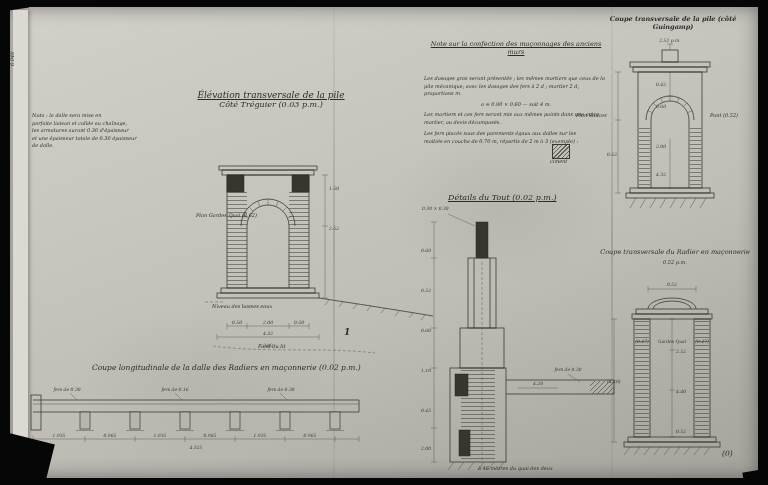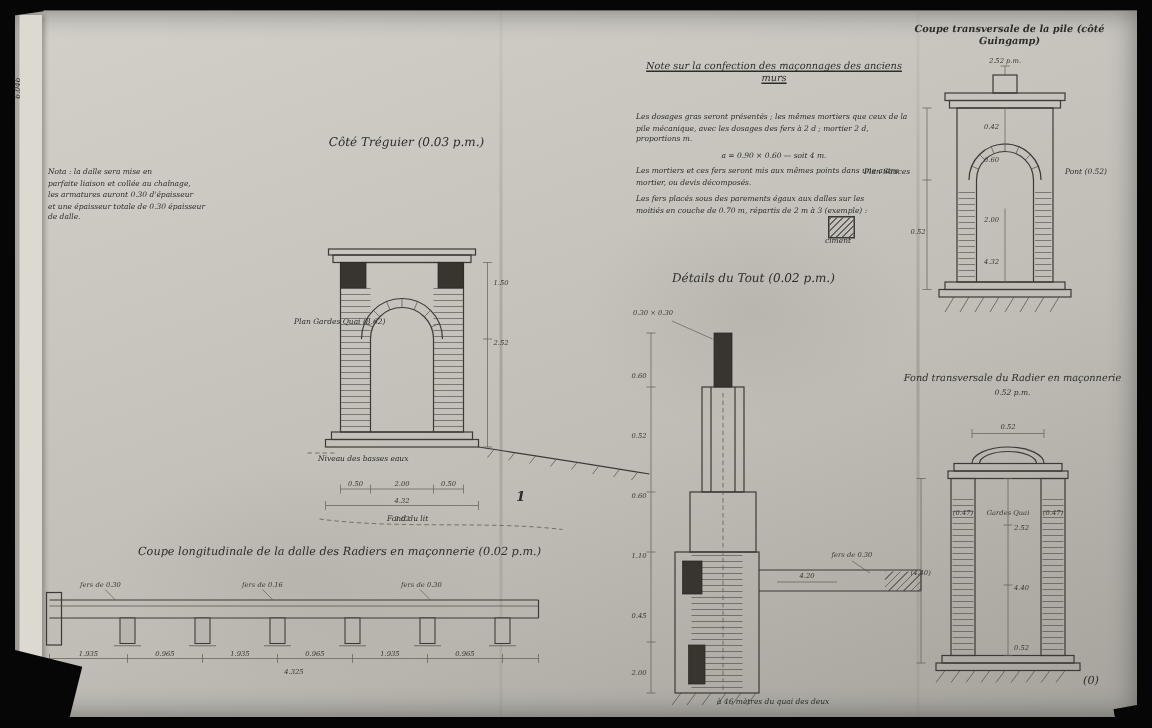--- a/index.html
+++ b/index.html
@@ -50,20 +50,21 @@
 
     <div class="hand t-xs" style="left:22px;top:105px;width:140px;">
       <div>Nota : la dalle sera mise en</div>
       <div>parfaite liaison et collée au chaînage,</div>
       <div>les armatures auront 0.30 d'épaisseur</div>
       <div>et une épaisseur totale de 0.30 épaisseur</div>
       <div>de dalle.</div>
     </div>
 
     <div class="hand ctr" style="left:176px;top:83px;width:170px;">
+      <div class="t-h1">Élévation transversale de la pile</div>
       <div class="t-h2">Côté Tréguier (0.03 p.m.)</div>
     </div>
     <div class="hand t-xs" style="left:186px;top:205px;">Plan Gardes Quai (8.62)</div>
     <div class="hand t-xs" style="left:202px;top:296px;">Niveau des basses eaux</div>
     <div class="hand t-xs" style="left:248px;top:336px;">Fond du lit</div>
     <div class="hand" style="left:334px;top:320px;font-size:9px;font-weight:bold;">1</div>
 
     <div style="position:absolute;left:195px;top:143px;width:245px;height:215px;">
       <div class="hlines" style="left:22px;top:42px;width:20px;height:96px;"></div>
       <div class="hlines" style="left:84px;top:42px;width:20px;height:96px;"></div>
@@ -137,21 +138,21 @@
       <div class="t-xs">pile mécanique, avec les dosages des fers à 2 d ; mortier 2 d, proportions m.</div>
       <div class="t-xs ctr" style="margin:3px 0;">a = 0.90 × 0.60 — soit 4 m.</div>
       <div class="t-xs">Les mortiers et ces fers seront mis aux mêmes points dans une autre</div>
       <div class="t-xs">mortier, ou devis décomposés.</div>
       <div class="t-xs" style="margin-top:4px;">Les fers placés sous des parements égaux aux dalles sur les</div>
       <div class="t-xs">moitiés en couche de 0.70 m, répartis de 2 m à 3 (exemple) :</div>
       <div class="swatch" style="left:128px;top:104px;"></div>
       <div class="t-xs" style="position:absolute;left:126px;top:118px;">ciment</div>
     </div>
 
-    <div class="hand t-h2" style="left:438px;top:174px;text-align:right;">Détails du Tout (0.02 p.m.)</div>
+    <div class="hand t-h2" style="left:438px;top:186px;text-decoration:underline;text-align:right;">Détails du Tout (0.02 p.m.)</div>
 
     <div style="position:absolute;left:408px;top:185px;width:210px;height:286px;">
       <div class="dhatch" style="left:172px;top:189px;width:24px;height:13px;"></div>
       <div class="hlines" style="left:43px;top:178px;width:34px;height:90px;"></div>
       <svg width="210" height="286" viewBox="0 0 210 286">
         <g class="ln">
           <rect x="50" y="66" width="28" height="70"></rect>
           <line x1="56" y1="66" x2="56" y2="136"></line>
           <line x1="72" y1="66" x2="72" y2="136"></line>
           <rect x="42" y="136" width="44" height="40"></rect>
@@ -252,21 +253,21 @@
         </g>
         <text class="d" x="64" y="6" text-anchor="middle">2.52 p.m.</text>
         <text class="d" x="60" y="50" text-anchor="end">0.42</text>
         <text class="d" x="60" y="72" text-anchor="end">0.60</text>
         <text class="d" x="60" y="112" text-anchor="end">2.00</text>
         <text class="d" x="60" y="140" text-anchor="end">4.32</text>
         <text class="d" x="1" y="120">0.52</text>
       </svg>
     </div>
 
-    <div class="hand t-h4 ctr" style="left:590px;top:241px;width:150px;">Fond transversale du Radier en maçonnerie</div>
+    <div class="hand t-h4 ctr" style="left:590px;top:241px;width:150px;">Coupe transversale du Radier en maçonnerie</div>
     <div class="hand t-xs ctr" style="left:590px;top:252px;width:150px;">0.52 p.m.</div>
     <div style="position:absolute;left:596px;top:258px;width:132px;height:200px;">
       <div class="hlines" style="left:29px;top:56px;width:14px;height:114px;"></div>
       <div class="hlines" style="left:89px;top:56px;width:14px;height:114px;"></div>
       <svg width="132" height="200" viewBox="0 0 132 200">
         <g class="ln">
           <path d="M42,44 A24,11 0 0 1 90,44"></path>
           <path d="M47,44 A19,8 0 0 1 85,44"></path>
           <rect x="30" y="44" width="72" height="5"></rect>
           <rect x="26" y="49" width="80" height="5"></rect>

